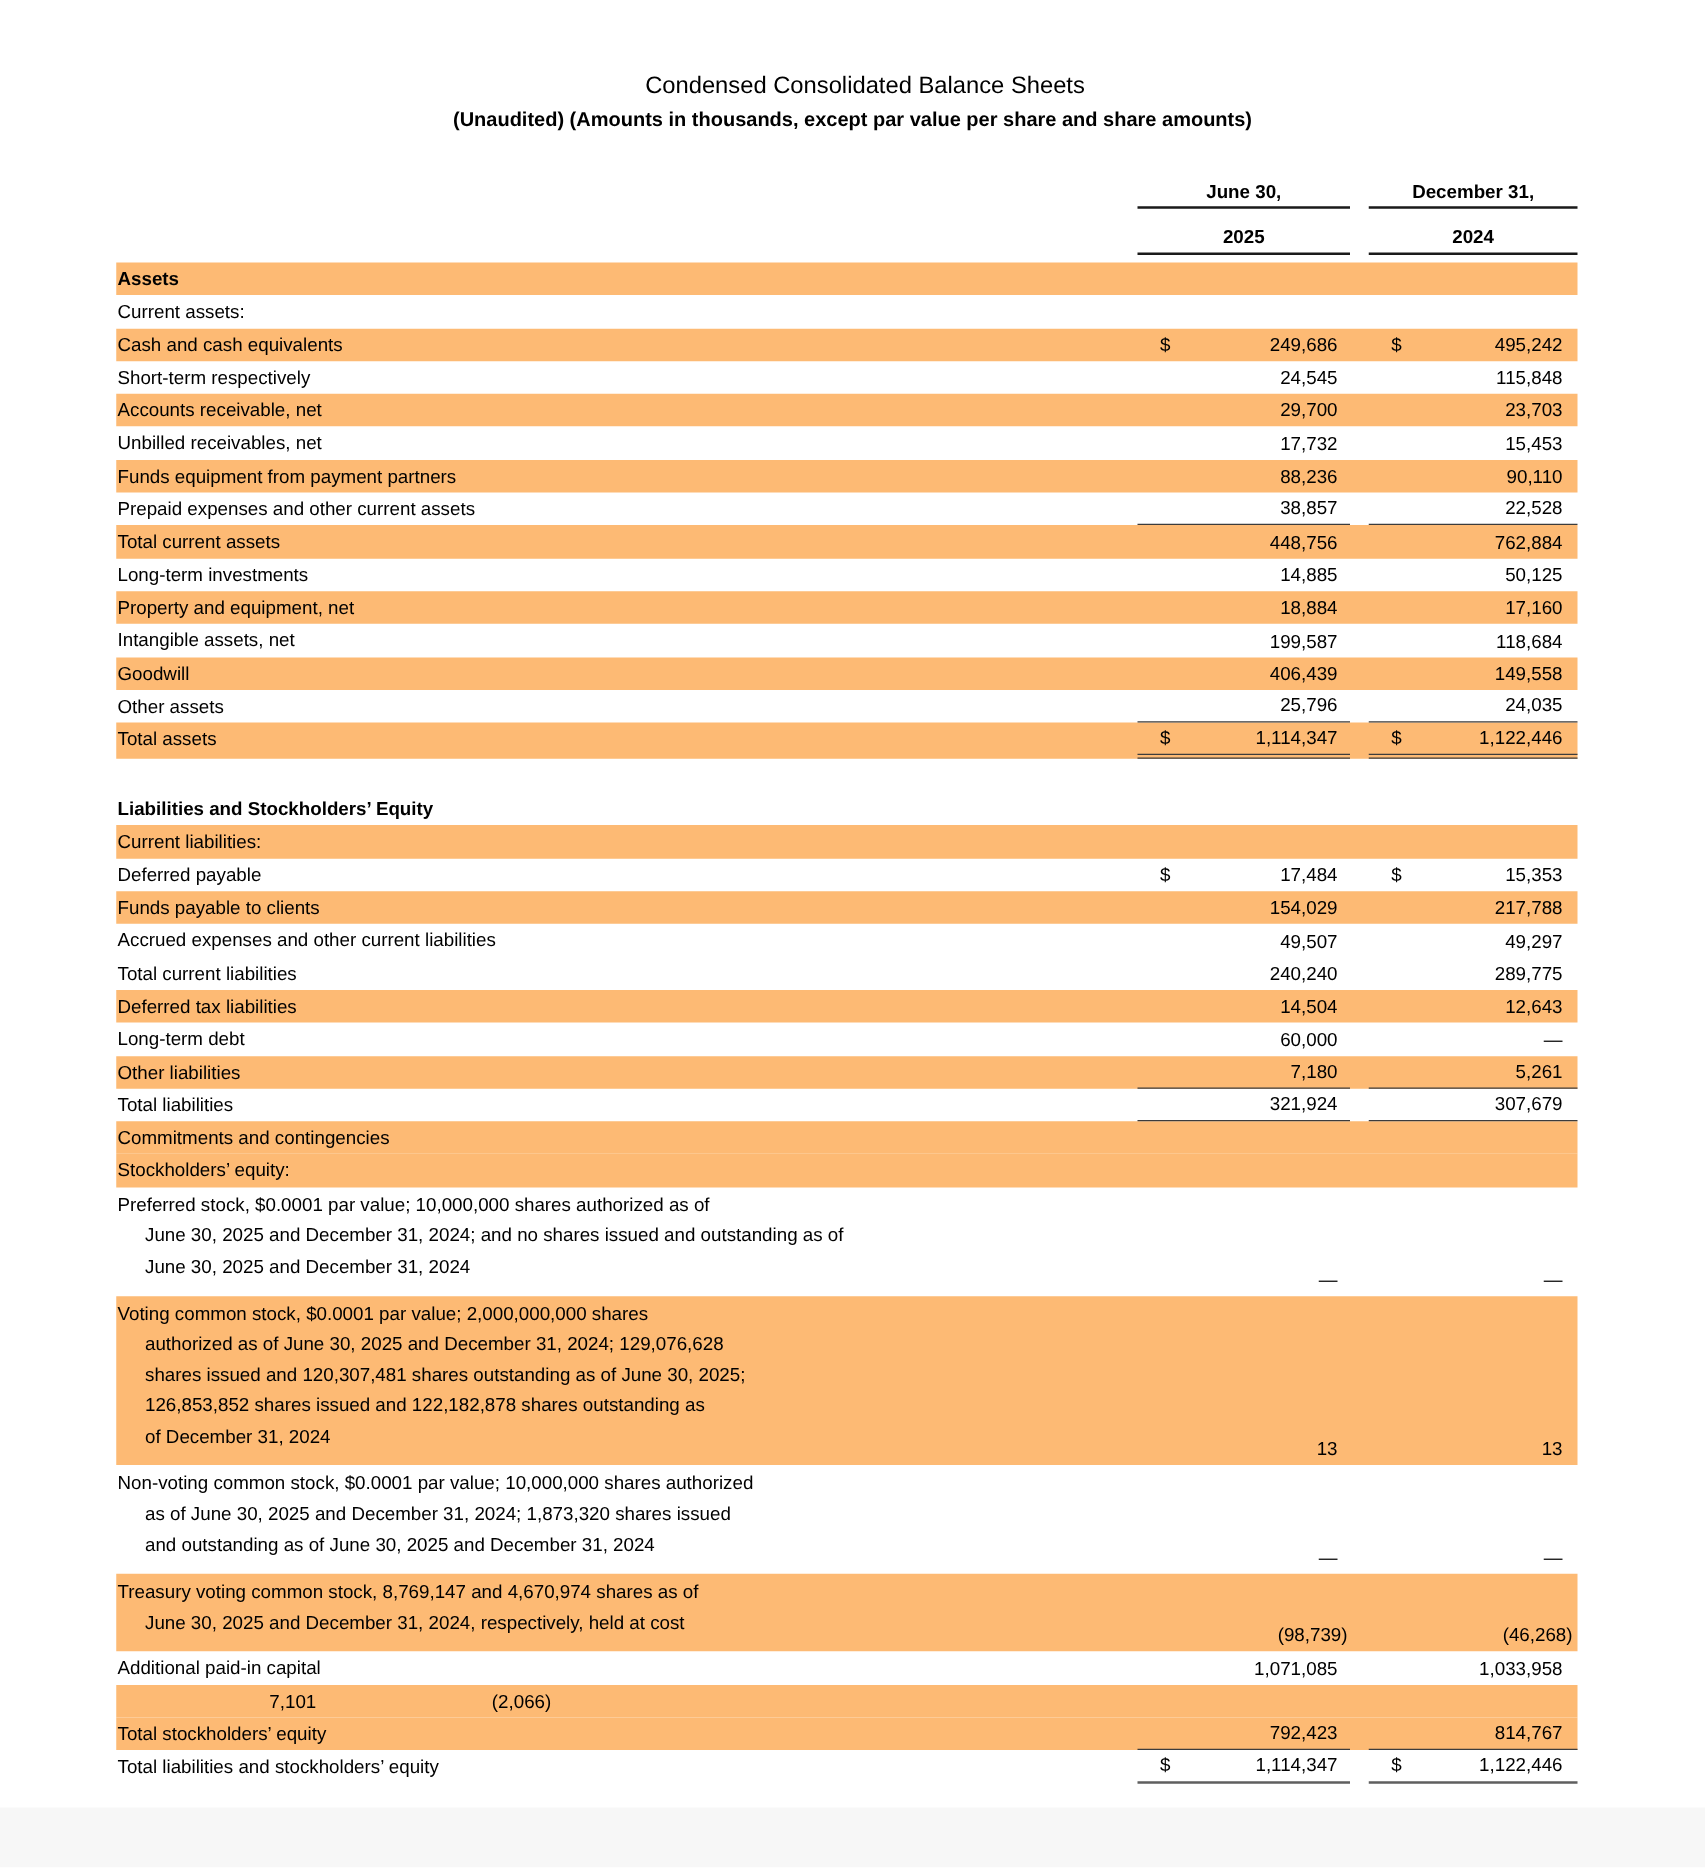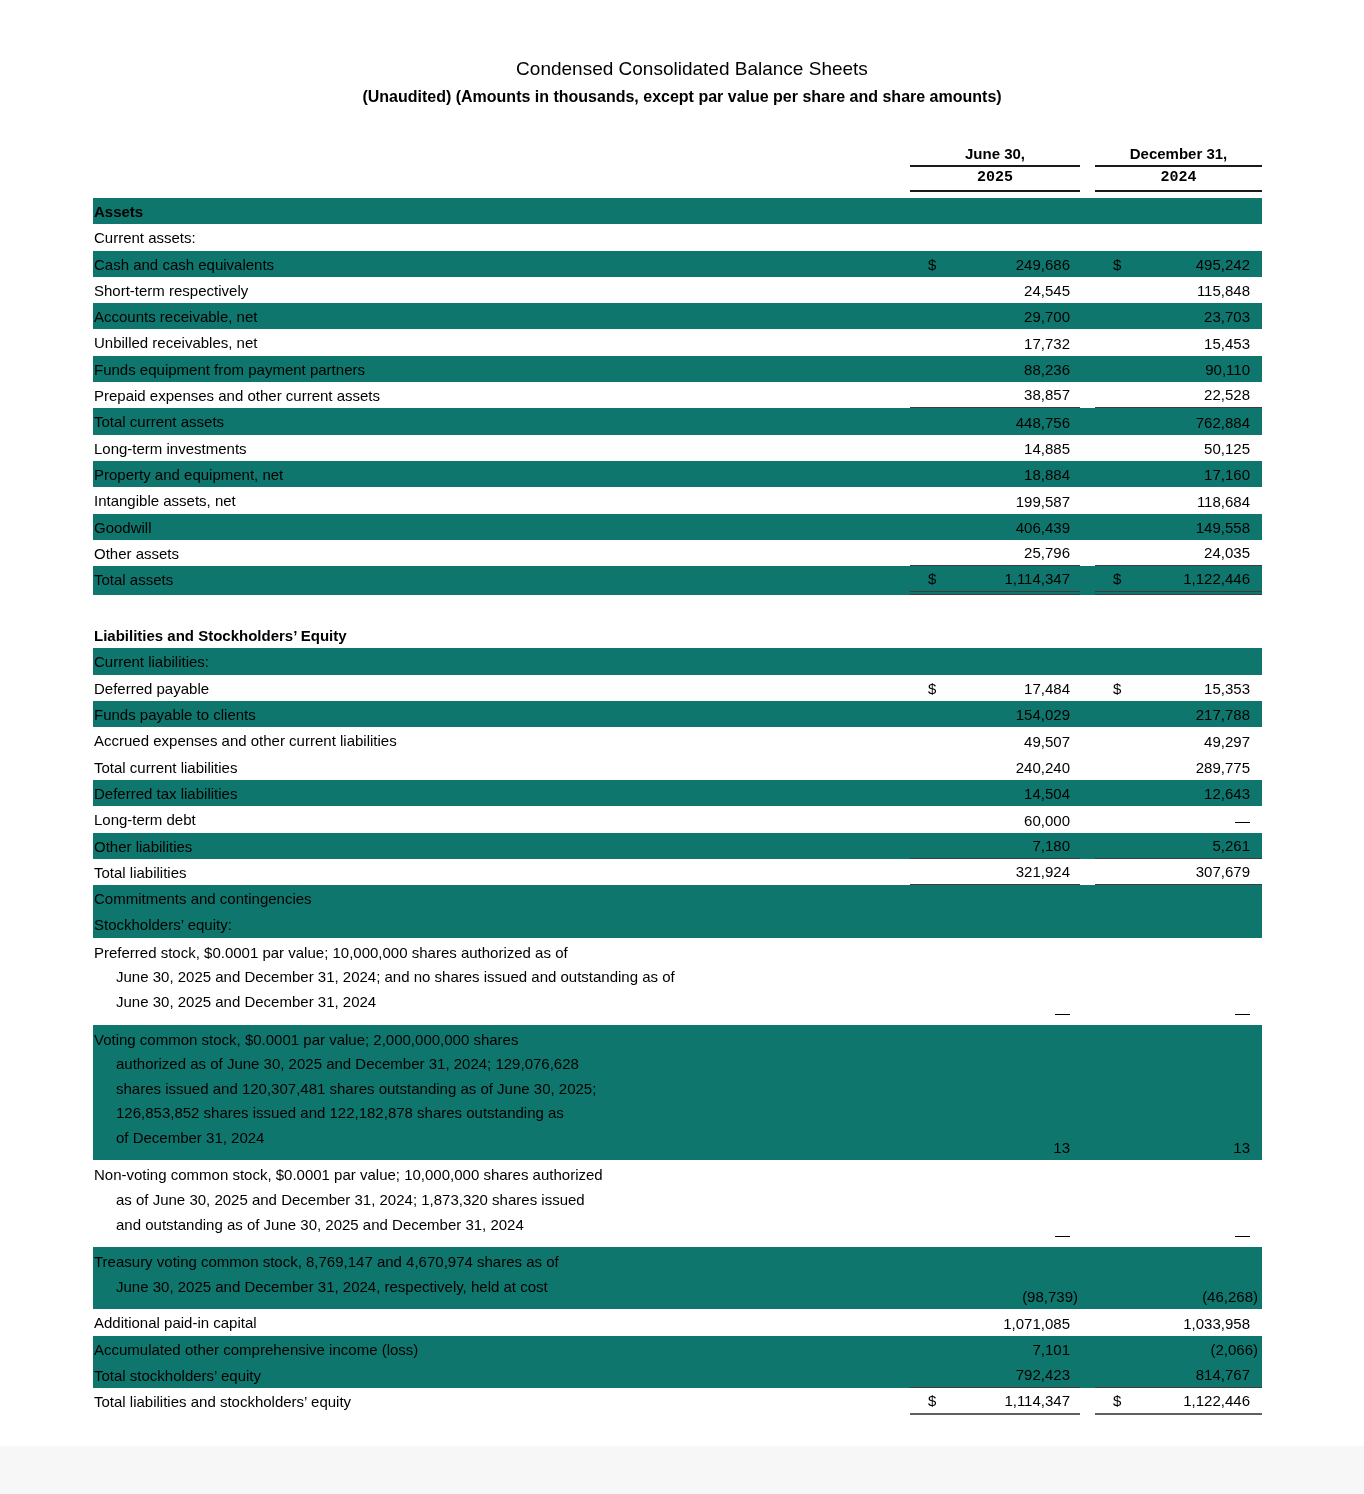--- a/index.html
+++ b/index.html
@@ -36,25 +36,25 @@
   .thead { display: flex; margin-bottom: 6px; }
   .thead .spacer-label { flex: 1; }
   .hcol {
     width: 170px;
     text-align: center;
     font-weight: bold;
     font-size: 15px;
   }
   .hcol.c2 { width: 167px; margin-left: 15px; }
   .hcol .h1 { border-bottom: 2px solid #1a1a1a; padding-bottom: 2px; line-height: 18px; }
-  .hcol .h2 { border-bottom: 2px solid #1a1a1a; padding-bottom: 3px; padding-top: 2px; line-height: 18px; font-family: Liberation Mono, monospace; }
+  .hcol .h2 { border-bottom: 2px solid #1a1a1a; padding-bottom: 3px; padding-top: 14px; line-height: 18px; }
   
   .row { display: flex; min-height: 26.3px; }
   .row.bold { font-weight: bold; }
-  .row.shaded { background: #0f766e; }
+  .row.shaded { background: #fdba74; }
   .cell-label {
     flex: 1;
     padding: 5px 0 3px 1px;
     line-height: 18px;
   }
   .pline { line-height: 24.6px; }
   .pline.cont { padding-left: 22px; }
   .para .cell-label { padding-top: 3px; padding-bottom: 10px; }
   .colgroup {
     width: 170px;
@@ -462,21 +462,20 @@
           <div class="colgroup c1">
             <span class="dollar"></span>
             <span class="val">1,071,085</span>
           </div>
           <div class="colgroup c2">
             <span class="dollar"></span>
             <span class="val">1,033,958</span>
           </div>
         </div>
         <div class="row shaded">
-          <div class="cell-label">Accumulated other comprehensive income (loss)</div>
           <div class="colgroup c1">
             <span class="dollar"></span>
             <span class="val">7,101</span>
           </div>
           <div class="colgroup c2">
             <span class="dollar"></span>
             <span class="val paren">(2,066)</span>
           </div>
         </div>
         <div class="row shaded">

